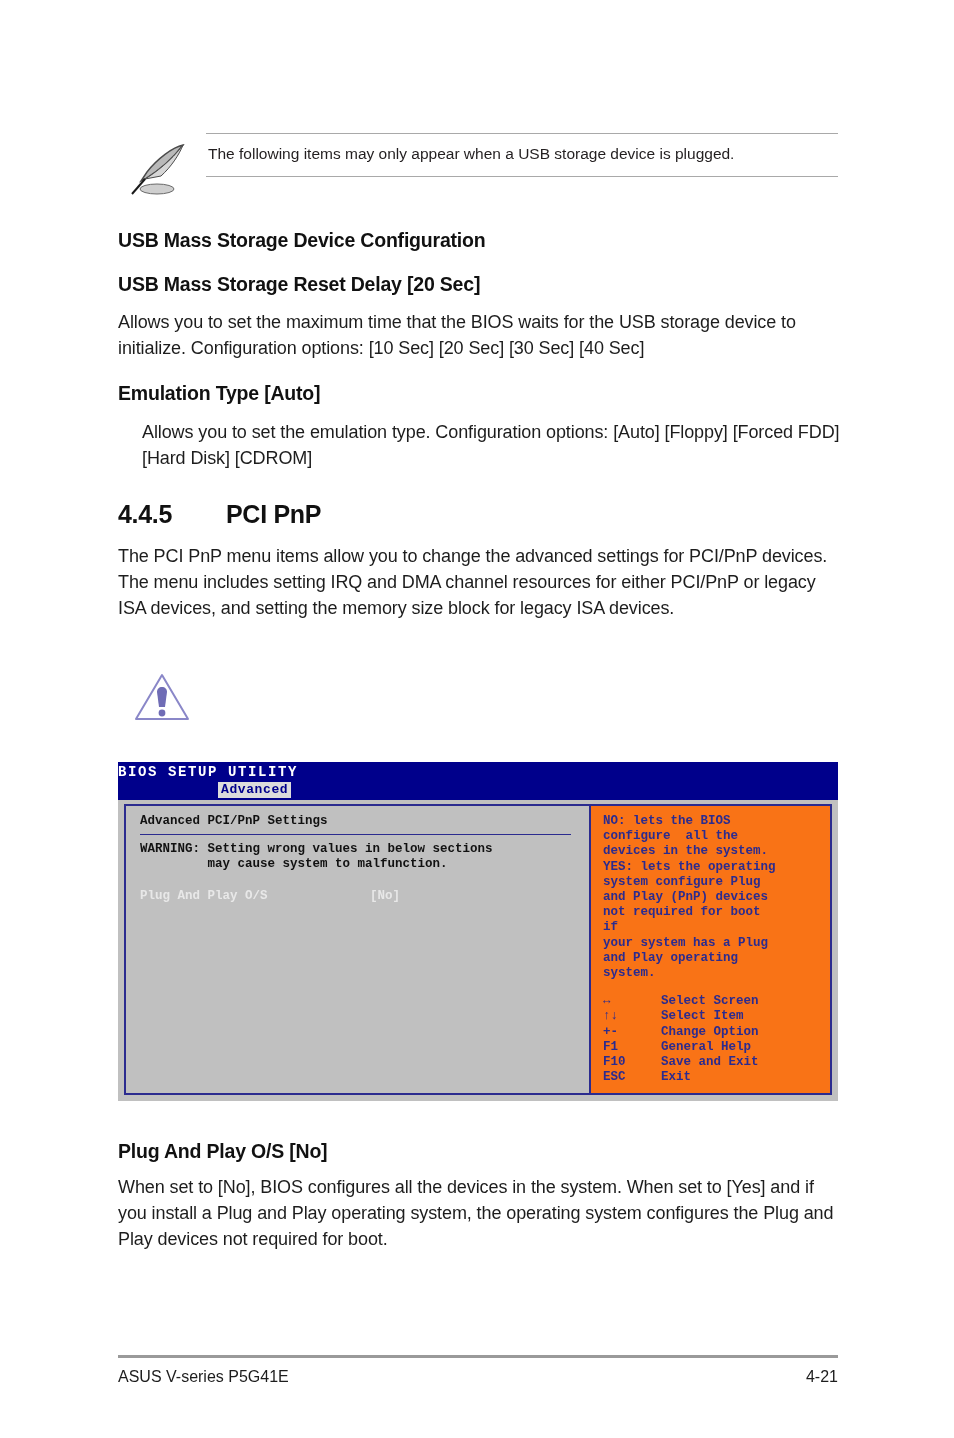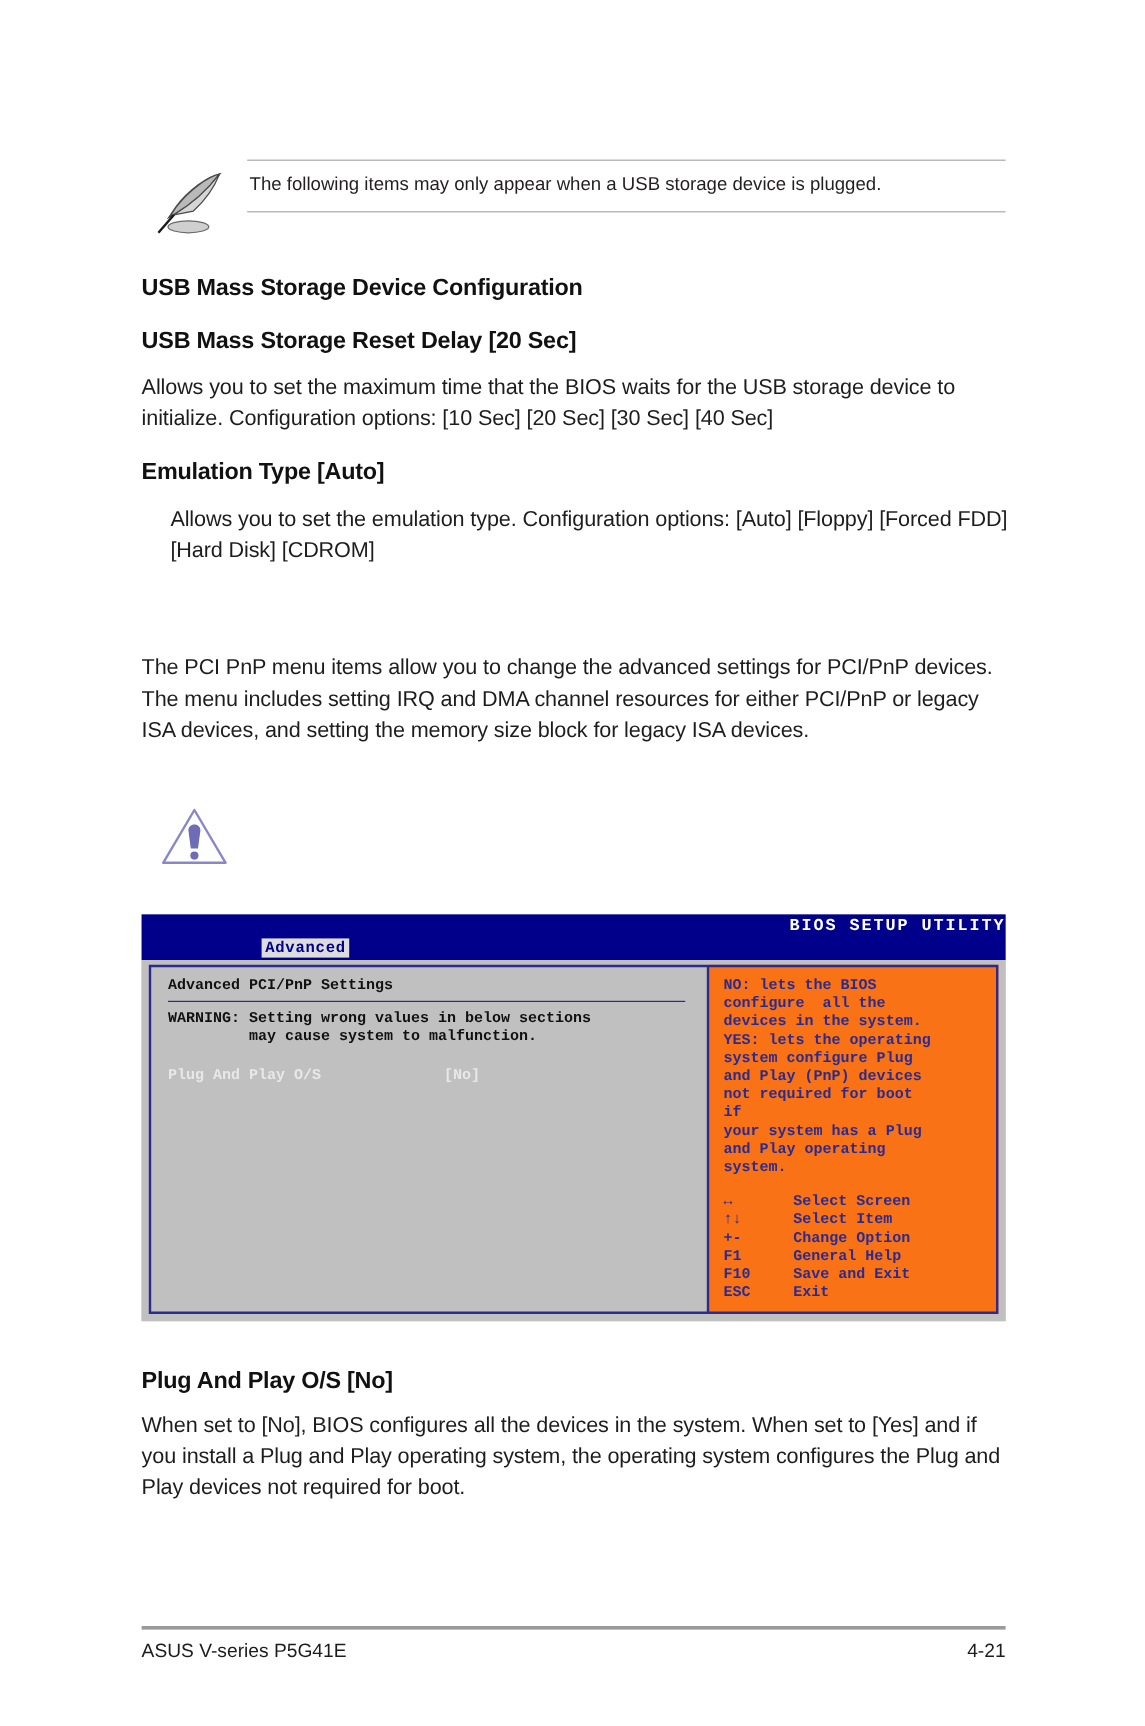--- a/index.html
+++ b/index.html
@@ -89,21 +89,21 @@
   }
   .bios-titlebar {
     position: relative;
     height: 38px;
     background: #00008b;
   }
   .bios-title {
     position: absolute;
     left: 0; right: 0;
     top: 3px;
-    text-align: right;
+    text-align: left;
     color: #ffffff;
     font-size: 14px;
     letter-spacing: 1.6px;
     font-weight: bold;
   }
   .bios-tab {
     position: absolute;
     left: 100px;
     top: 20px;
     background: #dcdcdc;
@@ -222,20 +222,23 @@
   <div class="h-bold" style="left:118px; top:229px;">USB Mass Storage Device Configuration</div>
 
   <div class="h-bold" style="left:118px; top:273px;">USB Mass Storage Reset Delay [20 Sec]</div>
 
   <div class="para" style="left:118px; top:309px; width:722px;">Allows you to set the maximum time that the BIOS waits for the USB storage device to initialize. Configuration options: [10 Sec] [20 Sec] [30 Sec] [40 Sec]</div>
 
   <div class="h-bold" style="left:118px; top:382px;">Emulation Type [Auto]</div>
 
   <div class="para" style="left:118px; top:419px; width:722px;margin-left:24px;">Allows you to set the emulation type. Configuration options: [Auto] [Floppy] [Forced FDD] [Hard Disk] [CDROM]</div>
 
+  <div class="h-section" style="left:118px; top:500px;">
+    <span class="num">4.4.5</span><span>PCI PnP</span>
+  </div>
 
   <div class="para" style="left:118px; top:543px; width:726px;">The PCI PnP menu items allow you to change the advanced settings for PCI/PnP devices. The menu includes setting IRQ and DMA channel resources for either PCI/PnP or legacy ISA devices, and setting the memory size block for legacy ISA devices.</div>
 
   <div class="callout" style="left:118px; top:665px; width:720px;">
     <div class="callout-icon">
       <svg width="58" height="52" viewBox="0 0 58 52" aria-hidden="true">
         <path d="M29 4 L55 48 L3 48 Z" fill="#ffffff" stroke="#8a87c8" stroke-width="2" stroke-linejoin="round"></path>
         <path d="M29 16 C32 16 34 18 34 21 L32 36 L26 36 L24 21 C24 18 26 16 29 16 Z" fill="#6f6cb5"></path>
         <circle cx="29" cy="42" r="3.4" fill="#6f6cb5"></circle>
       </svg>

